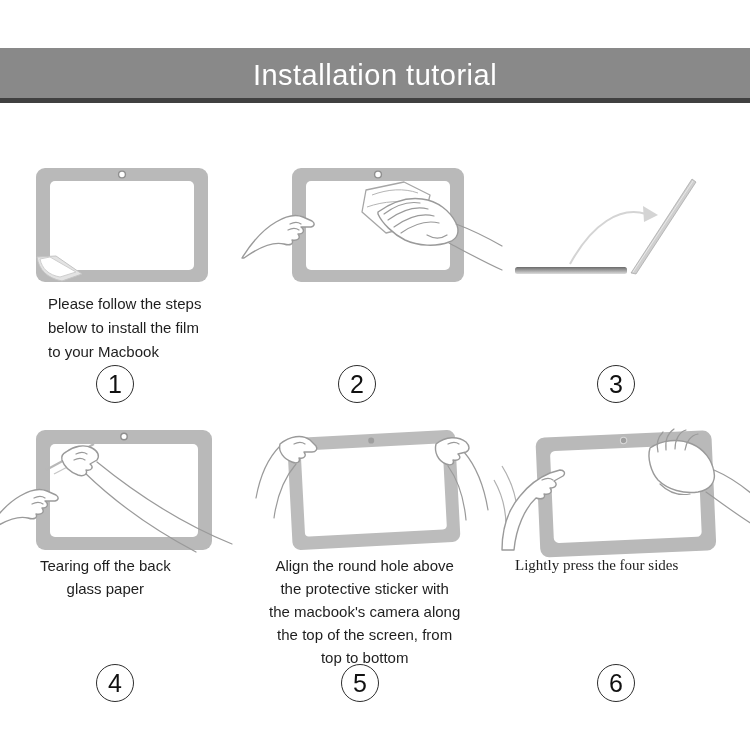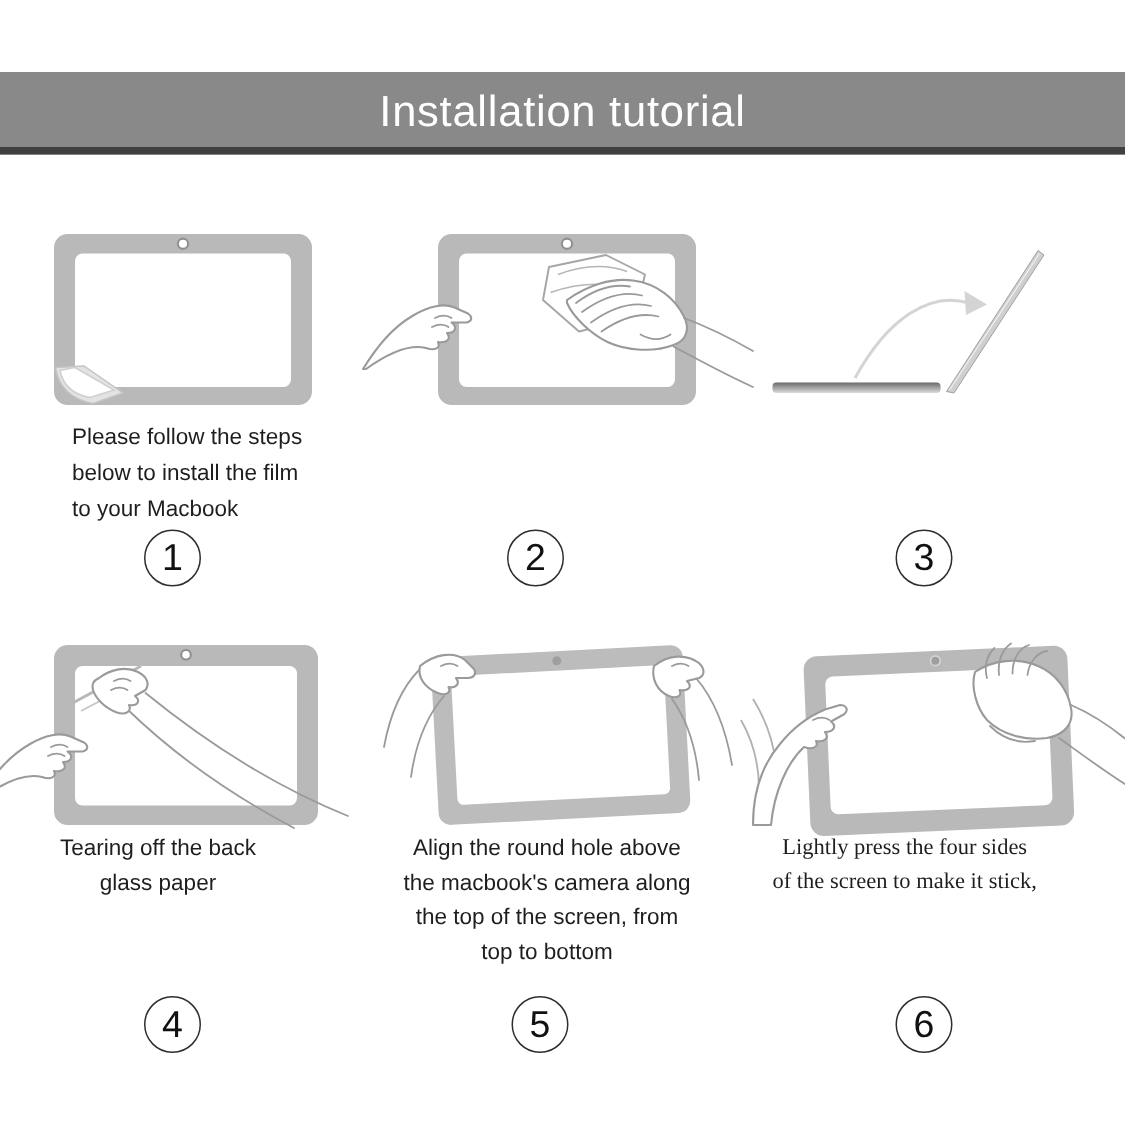--- a/index.html
+++ b/index.html
@@ -8,21 +8,21 @@
     position:relative; width:750px; height:750px; background:#ffffff;
     font-family:"Liberation Sans", sans-serif; overflow:hidden;
   }
   .banner {
     position:absolute; top:48px; left:0; width:750px; height:55px;
     background:#898989; border-bottom:5px solid #404040;
     color:#ffffff; font-size:29px; line-height:54px; text-align:center;
     letter-spacing:0.5px;
   }
   .cell { position:absolute; width:250px; }
-  .row1 { top:93px; height:297px; }
+  .row1 { top:105px; height:297px; }
   .row2 { top:400px; height:350px;text-align:center; }
   .col1 { left:0; } .col2 { left:250px; } .col3 { left:500px; }
   .illus { position:absolute; left:0; width:250px; }
   .row1 .illus { top:57px; height:125px; }
   .row2 .illus { top:22px; height:140px; }
   .illus svg { overflow:visible; display:block; }
   .caption {
     position:absolute; color:#1e1e1e; font-size:15px; white-space:nowrap;
   }
   .row1 .caption { top:187px; line-height:24px; }
@@ -155,20 +155,21 @@
         <path class="hline" d="M214,30 C226,44 234,64 238,88" stroke-width="1.4"></path>
         <path class="hline" d="M198,44 C208,58 214,76 216,98" stroke-width="1.4"></path>
         <path class="hand" d="M186,22 C196,14 208,14 216,20 C220,24 220,28 216,30 L208,32 C212,36 209,39 203,38 C205,42 201,44 196,42 C188,39 184,30 186,22 Z"></path>
         <path class="hline" d="M198,22 C202,20 206,20 209,22"></path>
         <path d="M244,58 C252,72 256,88 256,104" fill="none" stroke="#b0b0b0" stroke-width="1.2"></path>
         <path d="M252,44 C262,60 268,80 268,100" fill="none" stroke="#b0b0b0" stroke-width="1.2"></path>
       </svg>
     </div>
     <div class="caption cap5">
         <div>Align the round hole above</div>
+        <div>the protective sticker with</div>
         <div>the macbook's camera along</div>
         <div>the top of the screen, from</div>
         <div>top to bottom</div>
       </div>
     <div class="stepnum n5">5</div>
   </div>
 
   <div class="cell row2 col3">
     <div class="illus">
       <svg width="250" height="140" viewBox="0 0 250 140">
@@ -184,18 +185,17 @@
         <path class="hline" d="M166,28 C165,19 168,11 174,7"></path>
         <path class="hline" d="M175,27 C175,18 179,10 186,8"></path>
         <path class="hline" d="M185,28 C186,20 191,13 198,12"></path>
         <path class="hline" d="M160,62 C168,70 178,74 190,72"></path>
         <path class="hline" d="M214,48 C228,54 240,62 252,72" stroke-width="1.4"></path>
         <path class="hline" d="M206,70 C220,80 236,92 252,102" stroke-width="1.4"></path>
       </svg>
     </div>
     <div class="caption cap6">
         <div>Lightly press the four sides</div>
-        <div>of the screen to make it stick,</div>
       </div>
     <div class="stepnum n6">6</div>
   </div>
 
 </div>
 
 </body></html>

